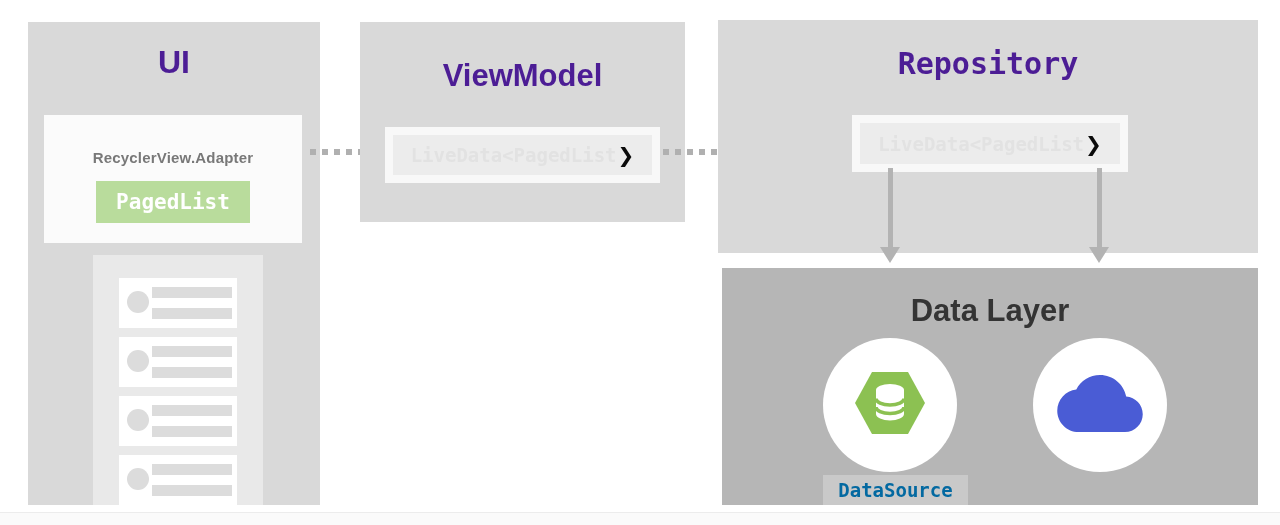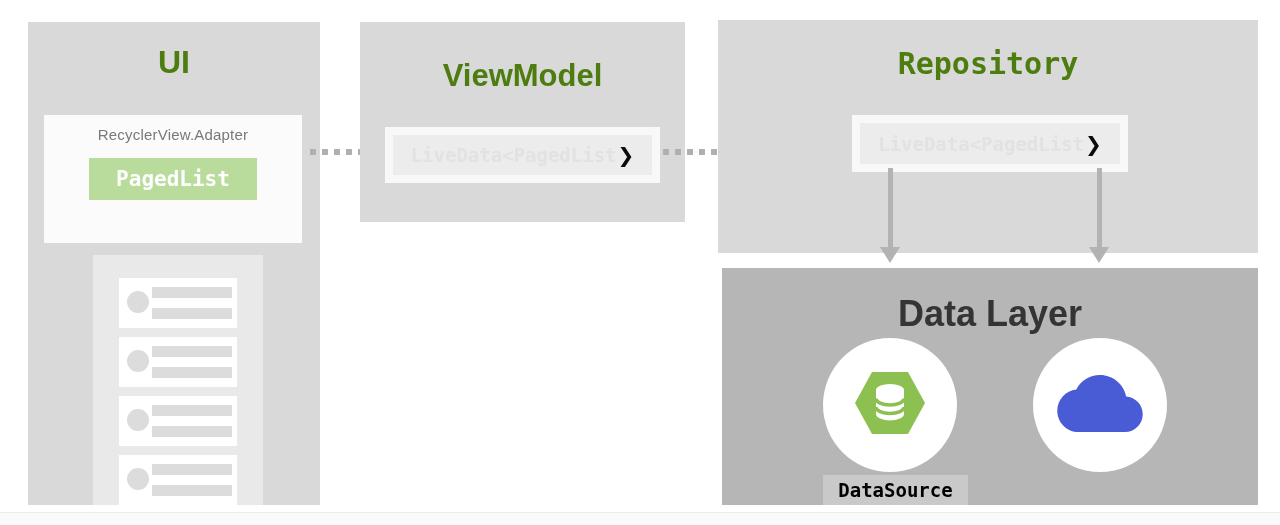--- a/index.html
+++ b/index.html
@@ -1,28 +1,28 @@
 <!DOCTYPE html>
 <html><head>
 <meta charset="utf-8">
 <style>
   html,body{margin:0;padding:0;background:#fff;}
   .stage{
     position:relative;width:1280px;height:525px;background:#ffffff;
     font-family:"Liberation Sans",sans-serif;overflow:hidden;
   }
   .panel{position:absolute;background:#d9d9d9;}
-  .panel h2{margin:0;text-align:center;font-weight:bold;color:#4d7c0f;}
+  .panel h2{margin:0;text-align:center;font-weight:bold;color:#4c1d95;}
 
   
   .ui-panel{left:28px;top:22px;width:292px;height:483px;}
   .ui-panel h2{padding-top:22px;font-size:32px;}
   .adapter-card{position:absolute;left:16px;top:93px;width:258px;height:128px;background:#fbfbfb;}
-  .adapter-label{margin-top:11px;text-align:center;font-size:15px;font-weight:normal;color:#787878;letter-spacing:.2px;}
-  .chip{margin:15px auto 16px;width:168px;height:42px;background:#b9dc9c;color:#ffffff;
+  .adapter-label{margin-top:34px;text-align:center;font-size:15px;font-weight:bold;color:#787878;letter-spacing:.2px;}
+  .chip{margin:15px auto 16px;width:154px;height:42px;background:#b9dc9c;color:#ffffff;
         font-family:"DejaVu Sans Mono",monospace;font-weight:bold;font-size:21px;
         line-height:42px;text-align:center;}
   .list-mock{position:absolute;left:65px;top:233px;width:170px;height:250px;background:#e9e9e9;
              overflow:hidden;box-sizing:border-box;padding-top:23px;}
   .mock-card{position:relative;width:118px;height:50px;margin:0 auto 9px;background:#ffffff;}
   .mock-avatar{position:absolute;left:8px;top:13px;width:22px;height:22px;border-radius:50%;background:#dcdcdc;}
   .mock-bar{position:absolute;left:33px;width:80px;height:11px;background:#dcdcdc;}
   .mock-bar.b1{top:9px;}
   .mock-bar.b2{top:30px;}
 
@@ -52,27 +52,27 @@
 
   
   .v-arrow{position:absolute;width:5px;background:#b3b3b3;}
   .v-arrow::after{content:'';position:absolute;left:-8px;bottom:-16px;width:0;height:0;
     border-top:16px solid #b3b3b3;border-left:10.5px solid transparent;border-right:10.5px solid transparent;}
   .v-arrow.left{left:888px;top:168px;height:79px;}
   .v-arrow.right{left:1097px;top:168px;height:79px;}
 
   
   .data-panel{left:722px;top:268px;width:536px;height:237px;background:#b6b6b6;}
-  .data-panel h2{padding-top:25px;font-size:36px;color:#343434;}
+  .data-panel h2{padding-top:25px;font-size:31px;color:#343434;}
   .dl-circle{position:absolute;width:134px;height:134px;border-radius:50%;background:#ffffff;
              display:flex;align-items:center;justify-content:center;}
   .dl-circle.c-left{left:101px;top:70px;}
   .dl-circle.c-right{left:311px;top:70px;}
   .ds-label{position:absolute;left:101px;top:207px;width:145px;height:30px;background:#c9c9c9;
-            font-family:"DejaVu Sans Mono",monospace;font-weight:bold;font-size:19px;color:#000000;
+            font-family:"DejaVu Sans Mono",monospace;font-weight:bold;font-size:19px;color:#0369a1;
             text-align:center;line-height:30px;}
 
   
   .bottom-strip{position:absolute;left:0;top:512px;width:1280px;height:13px;
                 background:#fafafa;border-top:1px solid #ececec;}
 </style>
 </head>
 <body>
 
 <div class="stage">

